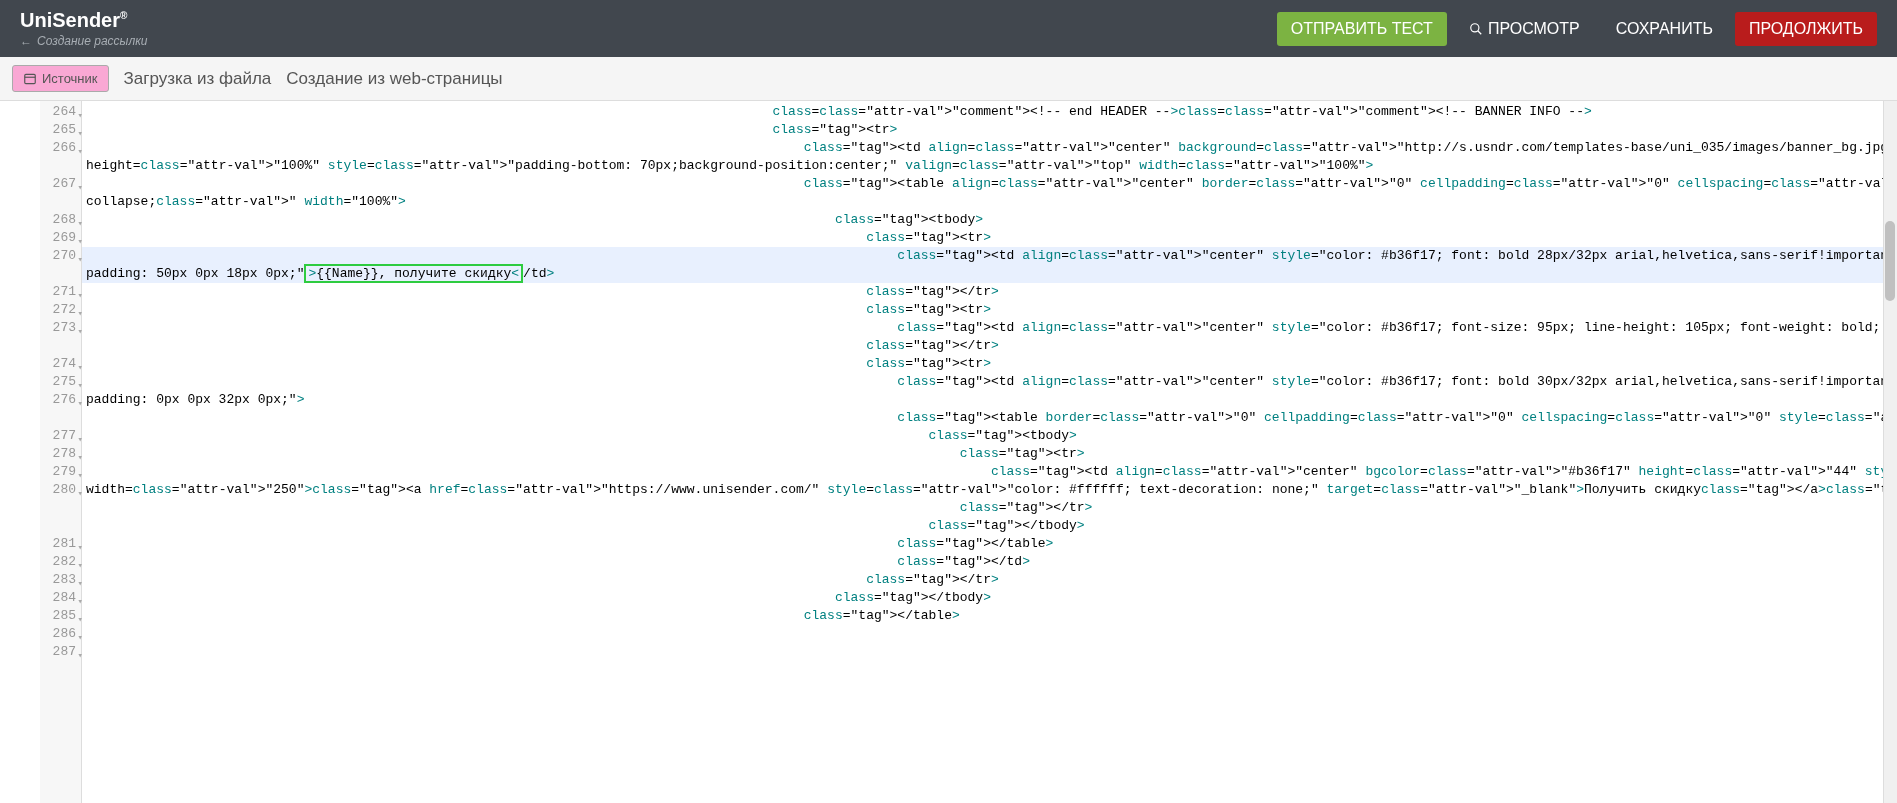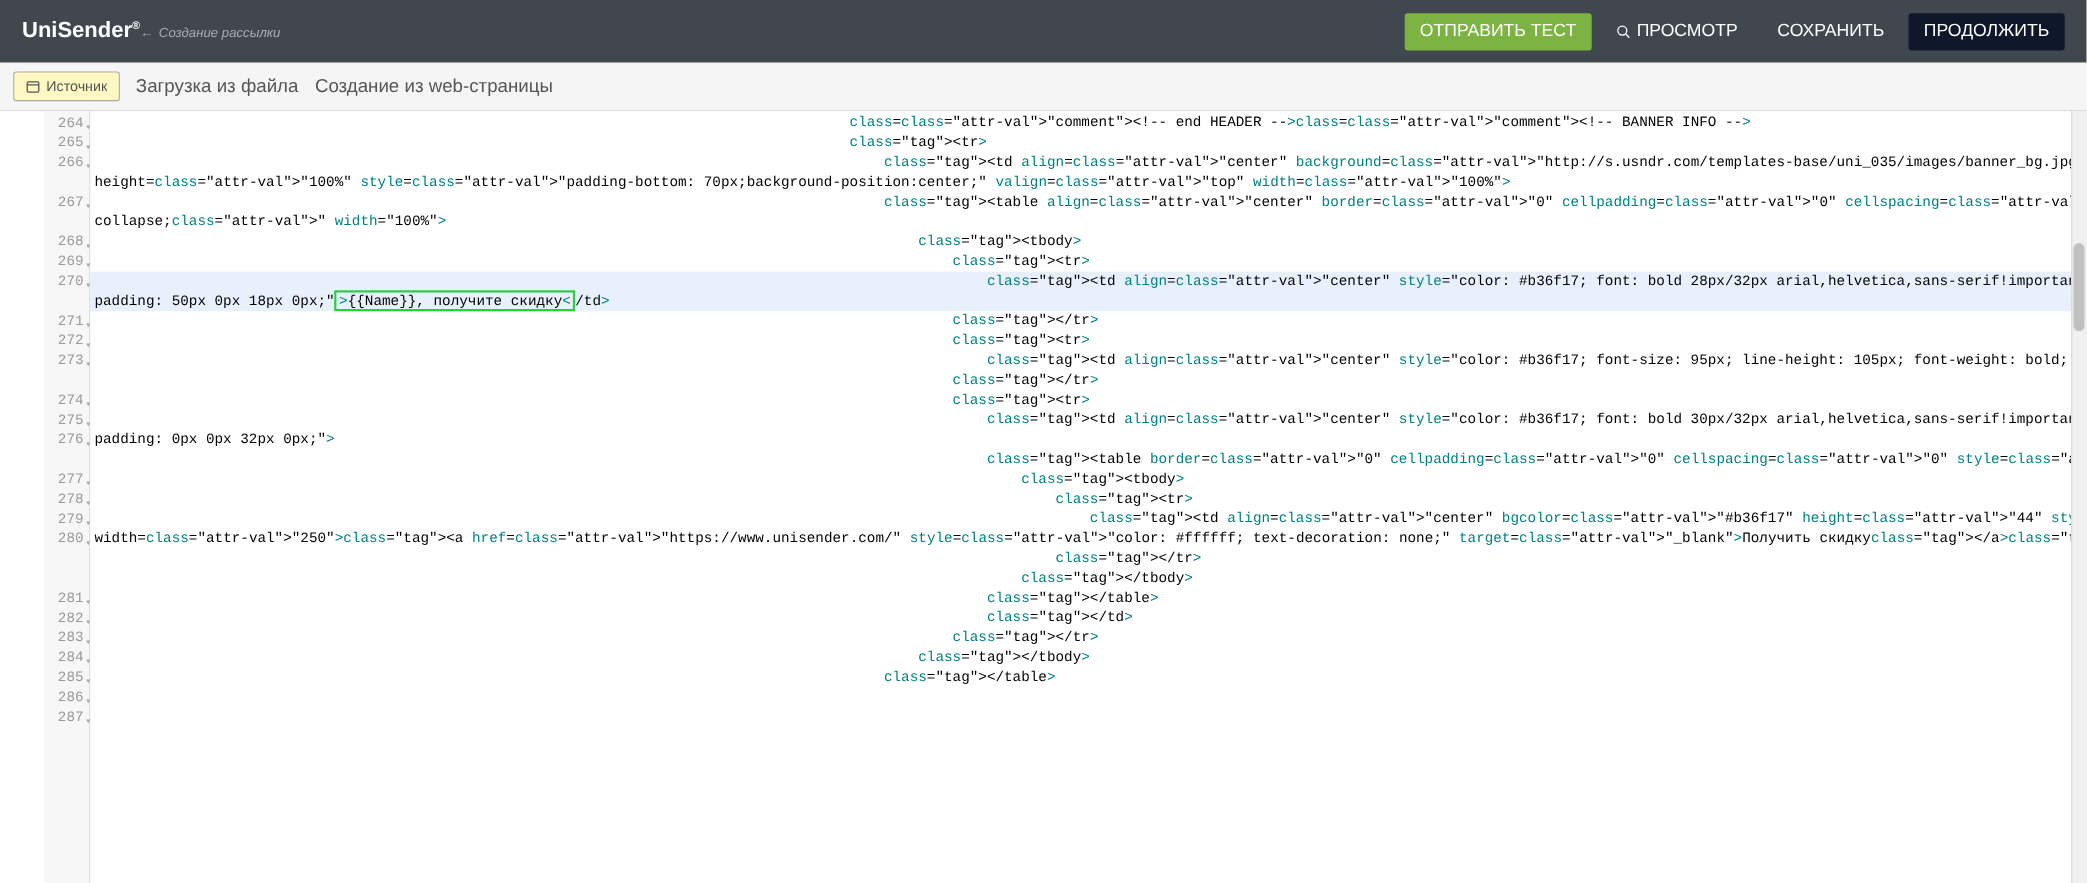--- a/index.html
+++ b/index.html
@@ -1,31 +1,31 @@
 <!DOCTYPE html>
 <html><head>
 <meta charset="utf-8">
 <style>
 * { margin: 0; padding: 0; box-sizing: border-box; }
 body { font-family: Arial, Helvetica, sans-serif; font-size: 13px; background: #fff; overflow: hidden; }
 .header { background: #41474e; height: 57px; display: flex; align-items: center; justify-content: space-between; padding: 0 20px; }
-.header-left { display: flex; flex-direction: row; }
+.header-left { display: flex; flex-direction: column; }
 .logo { color: #fff; font-size: 20px; font-weight: bold; }
 .logo .reg { font-size: 10px; vertical-align: super; }
 .breadcrumb { color: #a7adb3; font-size: 12px; font-style: italic; display: flex; align-items: center; gap: 5px; margin-top: 2px; }
 .breadcrumb-arrow { font-style: normal; }
 .header-right { display: flex; gap: 8px; align-items: center; }
 .btn { padding: 8px 14px; border: none; border-radius: 3px; font-size: 16px; cursor: pointer; text-transform: uppercase; font-weight: 500; color: #fff; display: flex; align-items: center; gap: 5px; }
 .btn-green { background: #7cb342; }
 .btn-gray { background: transparent; color: #fff; }
-.btn-orange { background: #0f172a; }
+.btn-orange { background: #b91c1c; }
 .btn-icon { width: 14px; height: 14px; }
 .toolbar { background: #f5f5f5; border-bottom: 1px solid #ddd; padding: 8px 12px; display: flex; gap: 15px; align-items: center; }
 .tool-btn { background: #fff; border: 1px solid #ccc; padding: 5px 10px; border-radius: 3px; cursor: pointer; display: flex; align-items: center; gap: 5px; font-size: 13px; color: #555; }
-.tool-btn.active { background: #fef9c3; border-color: #aaa; }
+.tool-btn.active { background: #f9a8d4; border-color: #aaa; }
 .tool-link { color: #555; cursor: pointer; font-size: 17px; }
 .editor-container { display: flex; height: calc(100vh - 100px); position: relative; margin-left: 40px; }
 .gutter { background: #f7f7f7; border-right: 1px solid #ddd; width: 42px; flex-shrink: 0; font-family: 'Courier New', monospace; font-size: 13px; color: #999; text-align: right; padding-top: 2px; }
 .gutter-line { height: 18px; line-height: 18px; padding-right: 5px; position: relative; }
 .gutter-line .fold { position: absolute; right: -2px; top: 4px; font-size: 9px; color: #aaa; }
 .code-area { flex: 1; font-family: 'Courier New', monospace; font-size: 13px; line-height: 18px; overflow: auto; padding-top: 2px; position: relative; }
 .code-line { height: 18px; white-space: pre; padding-left: 4px; min-height: 18px; }
 .code-line.highlighted { background: #e8f0fe; }
 .tag { color: #008080; }
 .attr-name { color: #008080; }

